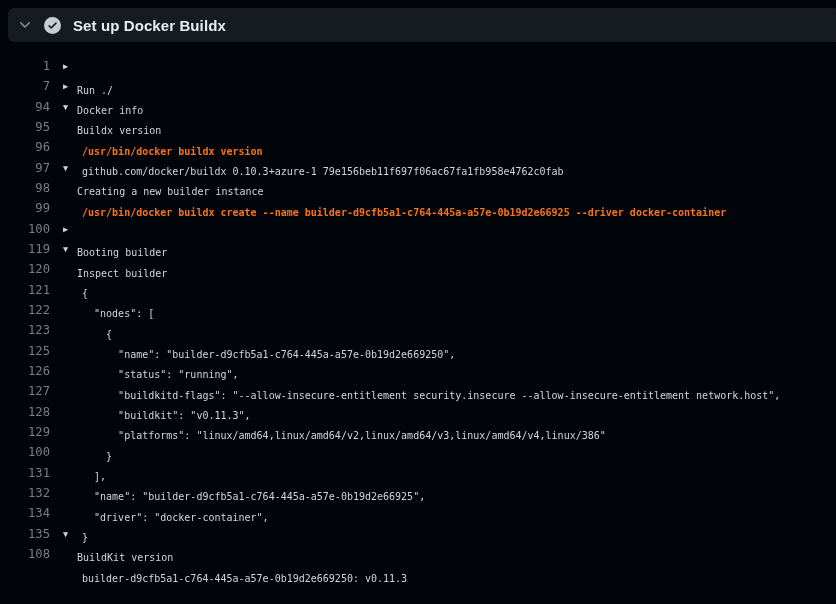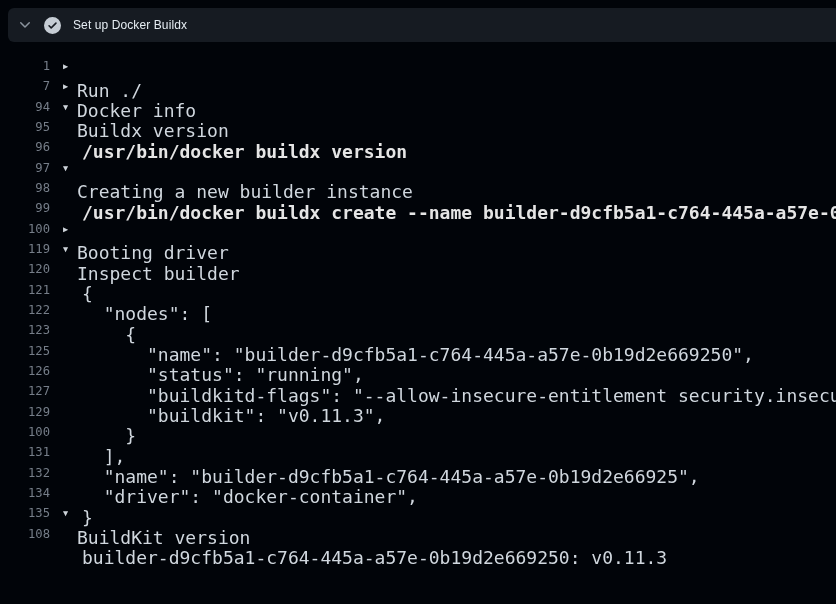--- a/index.html
+++ b/index.html
@@ -13,40 +13,40 @@
   .step-header{
     margin-left:8px;width:832px;height:34px;
     background:#161b22;border-radius:6px;
     display:flex;align-items:center;
     cursor:pointer;
   }
   .step-header .chev{margin-left:9px;width:16px;height:16px;display:flex;align-items:center;justify-content:center;}
   .step-header .chev svg{fill:#8b949e;}
   .step-header .status{margin-left:11px;width:17px;height:17px;display:flex;align-items:center;justify-content:center;}
   .step-header .title{
-    margin-left:12px;color:#e6edf3;font-size:12px;font-weight:400;letter-spacing:.1px;
+    margin-left:12px;color:#e6edf3;font-size:15px;font-weight:700;letter-spacing:.1px;
   }
   .log{
     padding-top:14px;
     font-family:"DejaVu Sans Mono","Liberation Mono",monospace;
   }
   .row{
     display:flex;align-items:center;height:20.33px;white-space:pre;
   }
   .lnum{
     flex:0 0 50px;width:50px;text-align:right;
     color:#767e89;font-size:12.2px;cursor:pointer;
   }
   .arrow{
     flex:0 0 14px;margin-left:13px;
     font-size:8.5px;color:#ced4da;line-height:20.33px;
   }
-  .txt{font-size:18px;color:#d0d7de;margin-top:48px;}
+  .txt{font-size:10px;color:#d0d7de;margin-top:48px;}
   .txt.output{padding-left:5px;}
-  .txt.command{padding-left:5px;color:#e5e5e5;font-weight:700;}
+  .txt.command{padding-left:5px;color:#f97316;font-weight:700;}
 </style>
 </head>
 <body>
 
 <div class="top-strip"></div>
 
 <div class="step-header">
   <span class="chev">
     <svg width="16" height="16" viewBox="0 0 16 16" aria-hidden="true">
       <path d="M12.78 5.22a.75.75 0 0 1 0 1.06l-4.25 4.25a.75.75 0 0 1-1.06 0L3.22 6.28a.75.75 0 0 1 1.06-1.06L8 8.94l3.72-3.72a.75.75 0 0 1 1.06 0Z"></path>
@@ -58,33 +58,34 @@
     </svg>
   </span>
   <span class="title">Set up Docker Buildx</span>
 </div>
 
 <div class="log">
     <div class="row"><span class="lnum">1</span><span class="arrow">▶</span><span class="txt group">Run ./</span></div>
     <div class="row"><span class="lnum">7</span><span class="arrow">▶</span><span class="txt group">Docker info</span></div>
     <div class="row"><span class="lnum">94</span><span class="arrow">▼</span><span class="txt group">Buildx version</span></div>
     <div class="row"><span class="lnum">95</span><span class="arrow"></span><span class="txt command">/usr/bin/docker buildx version</span></div>
-    <div class="row"><span class="lnum">96</span><span class="arrow"></span></div>
+    <div class="row"><span class="lnum">96</span><span class="arrow"></span><span class="txt output">github.com/docker/buildx 0.10.3+azure-1 79e156beb11f697f06ac67fa1fb958e4762c0fab</span></div>
     <div class="row"><span class="lnum">97</span><span class="arrow">▼</span><span class="txt group">Creating a new builder instance</span></div>
     <div class="row"><span class="lnum">98</span><span class="arrow"></span><span class="txt command">/usr/bin/docker buildx create --name builder-d9cfb5a1-c764-445a-a57e-0b19d2e66925 --driver docker-container</span></div>
     <div class="row"><span class="lnum">99</span><span class="arrow"></span></div>
-    <div class="row"><span class="lnum">100</span><span class="arrow">▶</span><span class="txt group">Booting driver</span></div>
+    <div class="row"><span class="lnum">100</span><span class="arrow">▶</span><span class="txt group">Booting builder</span></div>
     <div class="row"><span class="lnum">119</span><span class="arrow">▼</span><span class="txt group">Inspect builder</span></div>
     <div class="row"><span class="lnum">120</span><span class="arrow"></span><span class="txt output">{</span></div>
     <div class="row"><span class="lnum">121</span><span class="arrow"></span><span class="txt output">  "nodes": [</span></div>
     <div class="row"><span class="lnum">122</span><span class="arrow"></span><span class="txt output">    {</span></div>
     <div class="row"><span class="lnum">123</span><span class="arrow"></span><span class="txt output">      "name": "builder-d9cfb5a1-c764-445a-a57e-0b19d2e669250",</span></div>
     <div class="row"><span class="lnum">125</span><span class="arrow"></span><span class="txt output">      "status": "running",</span></div>
     <div class="row"><span class="lnum">126</span><span class="arrow"></span><span class="txt output">      "buildkitd-flags": "--allow-insecure-entitlement security.insecure --allow-insecure-entitlement network.host",</span></div>
     <div class="row"><span class="lnum">127</span><span class="arrow"></span><span class="txt output">      "buildkit": "v0.11.3",</span></div>
+    <div class="row"><span class="lnum">128</span><span class="arrow"></span><span class="txt output">      "platforms": "linux/amd64,linux/amd64/v2,linux/amd64/v3,linux/amd64/v4,linux/386"</span></div>
     <div class="row"><span class="lnum">129</span><span class="arrow"></span><span class="txt output">    }</span></div>
     <div class="row"><span class="lnum">100</span><span class="arrow"></span><span class="txt output">  ],</span></div>
     <div class="row"><span class="lnum">131</span><span class="arrow"></span><span class="txt output">  "name": "builder-d9cfb5a1-c764-445a-a57e-0b19d2e66925",</span></div>
     <div class="row"><span class="lnum">132</span><span class="arrow"></span><span class="txt output">  "driver": "docker-container",</span></div>
     <div class="row"><span class="lnum">134</span><span class="arrow"></span><span class="txt output">}</span></div>
     <div class="row"><span class="lnum">135</span><span class="arrow">▼</span><span class="txt group">BuildKit version</span></div>
     <div class="row"><span class="lnum">108</span><span class="arrow"></span><span class="txt output">builder-d9cfb5a1-c764-445a-a57e-0b19d2e669250: v0.11.3</span></div>
   </div>
 
 </body></html>

